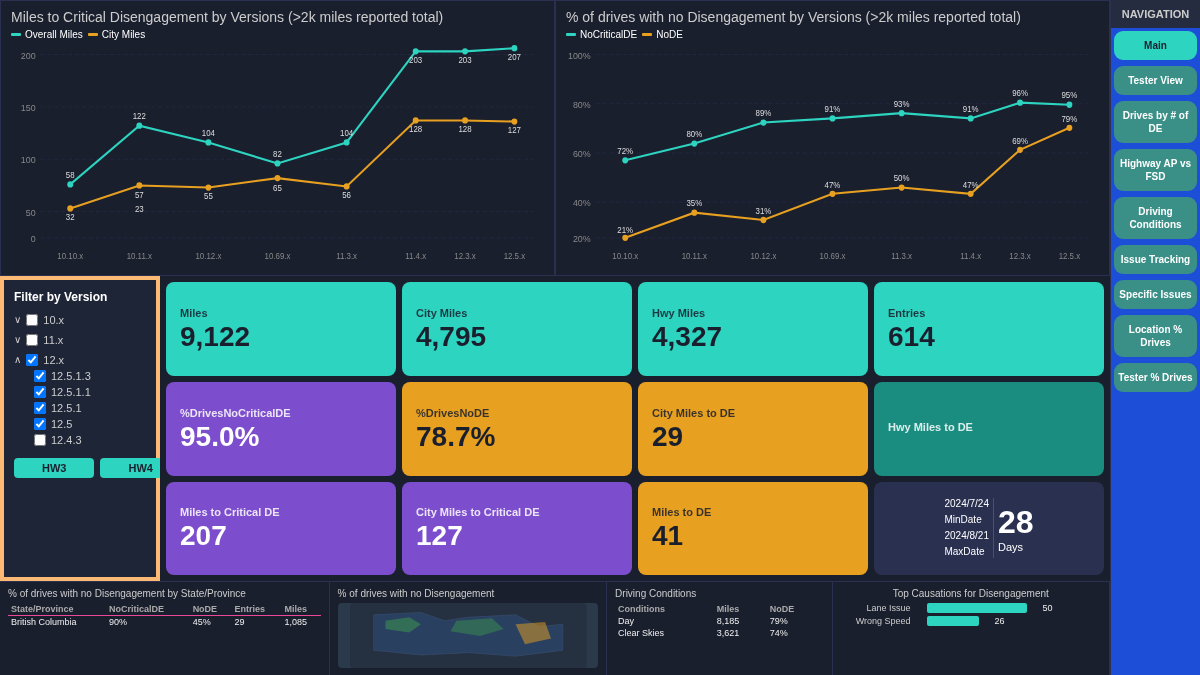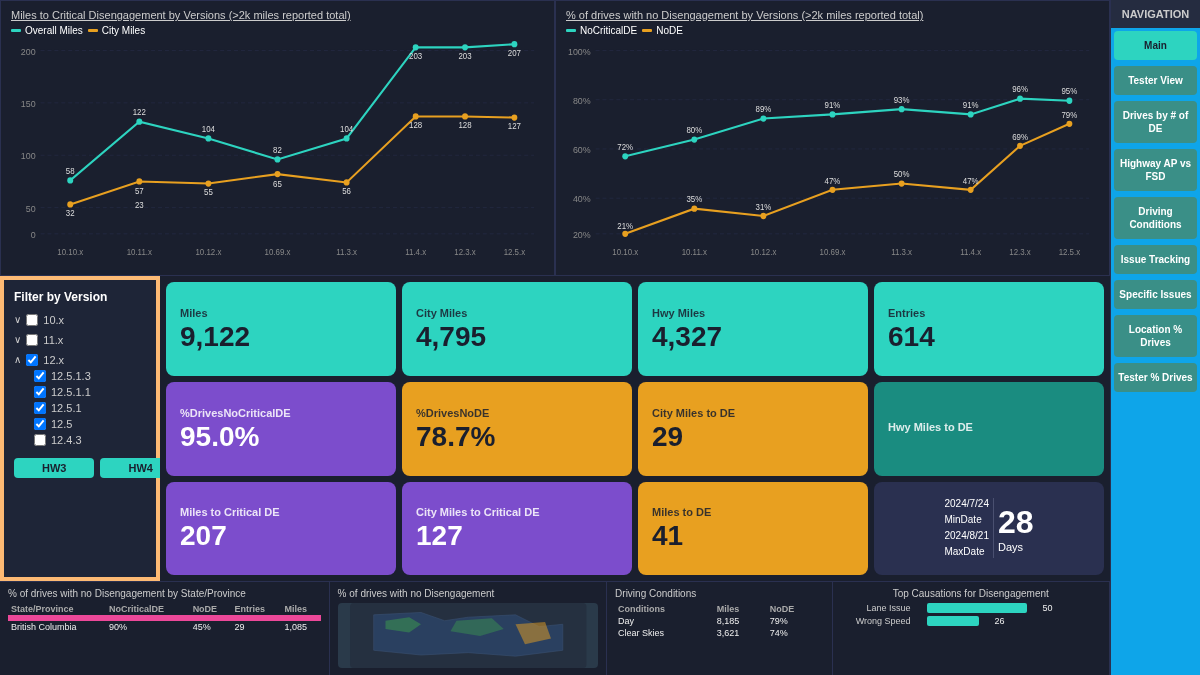--- a/index.html
+++ b/index.html
@@ -34,24 +34,23 @@
     }
 
     .chart-panel {
       flex: 1;
       padding: 8px 10px;
       position: relative;
       border: 1px solid #2a3050;
     }
 
     .chart-title {
-      font-size: 11px;
+      font-size: 14px;
       color: #ccc;
       margin-bottom: 4px;
-      text-decoration: underline;
     }
 
     .chart-legend {
       display: flex;
       gap: 5px;
       font-size: 10px;
       margin-bottom: 4px;
     }
 
     .legend-item {
@@ -227,21 +226,21 @@
     .bottom-table {
       width: 100%;
       border-collapse: collapse;
       font-size: 9px;
     }
 
     .bottom-table th {
       color: #aaa;
       text-align: left;
       padding: 1px 3px;
-      border-bottom: 6px solid #ec4899;
+      border-bottom: 1px solid #ec4899;
     }
 
     .bottom-table td {
       padding: 1px 3px;
       color: #eee;
     }
 
     .pct-teal { color: #2dd4c0; }
     .pct-gold { color: #e8a020; }
 
@@ -312,42 +311,42 @@
     }
 
     .causation-val {
       color: #eee;
       font-size: 9px;
     }
 
     
     .nav-panel {
       width: 90px;
-      background: #0ea5e9;
+      background: #1d4ed8;
       display: flex;
       flex-direction: column;
       border-left: 1px solid #2a3050;
     }
 
     .nav-title {
       text-align: center;
       padding: 8px 4px;
       font-size: 11px;
       color: #ccc;
       background: #252c40;
       font-weight: bold;
     }
 
     .nav-btn {
       background: #2dd4c0;
       color: #1a1f2e;
       border: none;
       padding: 8px 4px;
       margin: 3px;
-      border-radius: 4px;
+      border-radius: 9px;
       font-size: 10px;
       font-weight: bold;
       cursor: pointer;
       text-align: center;
       line-height: 1.3;
     }
 
     .nav-btn.active {
       background: #2dd4c0;
     }

